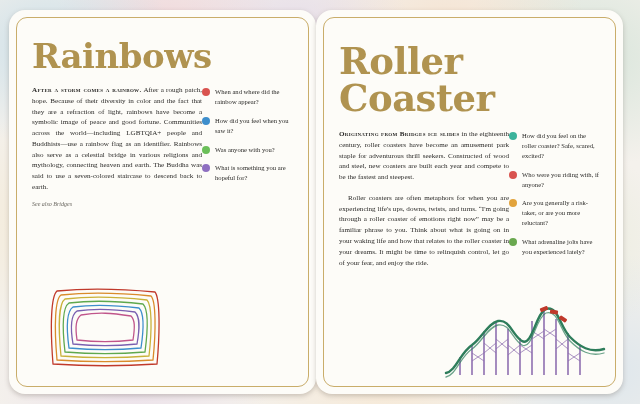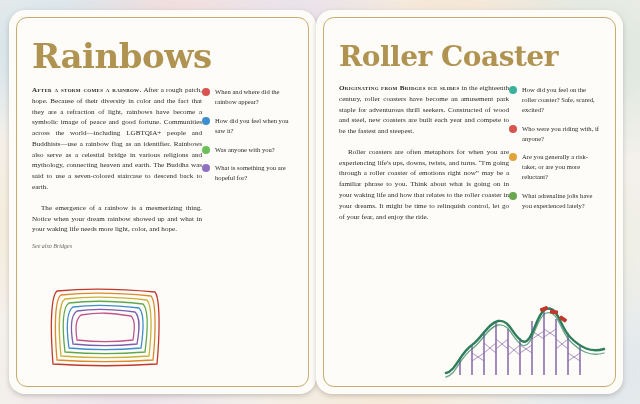--- a/index.html
+++ b/index.html
@@ -51,21 +51,21 @@
   }
   .title {
     font-family: "DejaVu Serif", serif;
     font-weight: bold;
     color: #b09350;
     letter-spacing: -0.5px;
     line-height: 1;
     margin: 8px 0 12px 0;
   }
   .title.rainbows { font-size: 34px; }
-  .title.coaster { font-size: 28px; margin-top: 12px; }
+  .title.coaster { font-size: 37px; margin-top: 12px; }
 
   .columns { display: flex; }
   .maincol { width: 172px; }
   .sidecol { width: 92px; padding-top: 2px; }
 
   .body-text {
     font-size: 7.1px;
     line-height: 1.52;
     color: #2b2a28;
     text-align: justify;
@@ -117,21 +117,20 @@
 
 <div class="spread">
 
   <div class="card">
     <div class="card-inner">
       <div class="title rainbows">Rainbows</div>
 
       <div class="columns">
         <div class="maincol">
           <p class="body-text"><span class="smallcaps">After a storm comes a rainbow.</span><span> After a rough patch, hope. Because of their diversity in color and the fact that they are a refraction of light, rainbows have become a symbolic image of peace and good fortune. Communities across the world—including LGBTQIA+ people and Buddhists—use a rainbow flag as an identifier. Rainbows also serve as a celestial bridge in various religions and mythology, connecting heaven and earth. The Buddha was said to use a seven-colored staircase to descend back to earth.</span></p>
-          <p class="body-text">The emergence of a rainbow is a mesmerizing thing. Notice when your dream rainbow showed up and what in your waking life needs more light, color, and hope.</p>
           <div class="see-also">See also Bridges</div>
         </div>
 
         <div class="sidecol">
           <div class="prompt">
             <span class="dot" style="background:#d9534f"></span>
             <span class="prompt-text">When and where did the rainbow appear?</span>
           </div>
           <div class="prompt">
             <span class="dot" style="background:#3d8ecc"></span>

